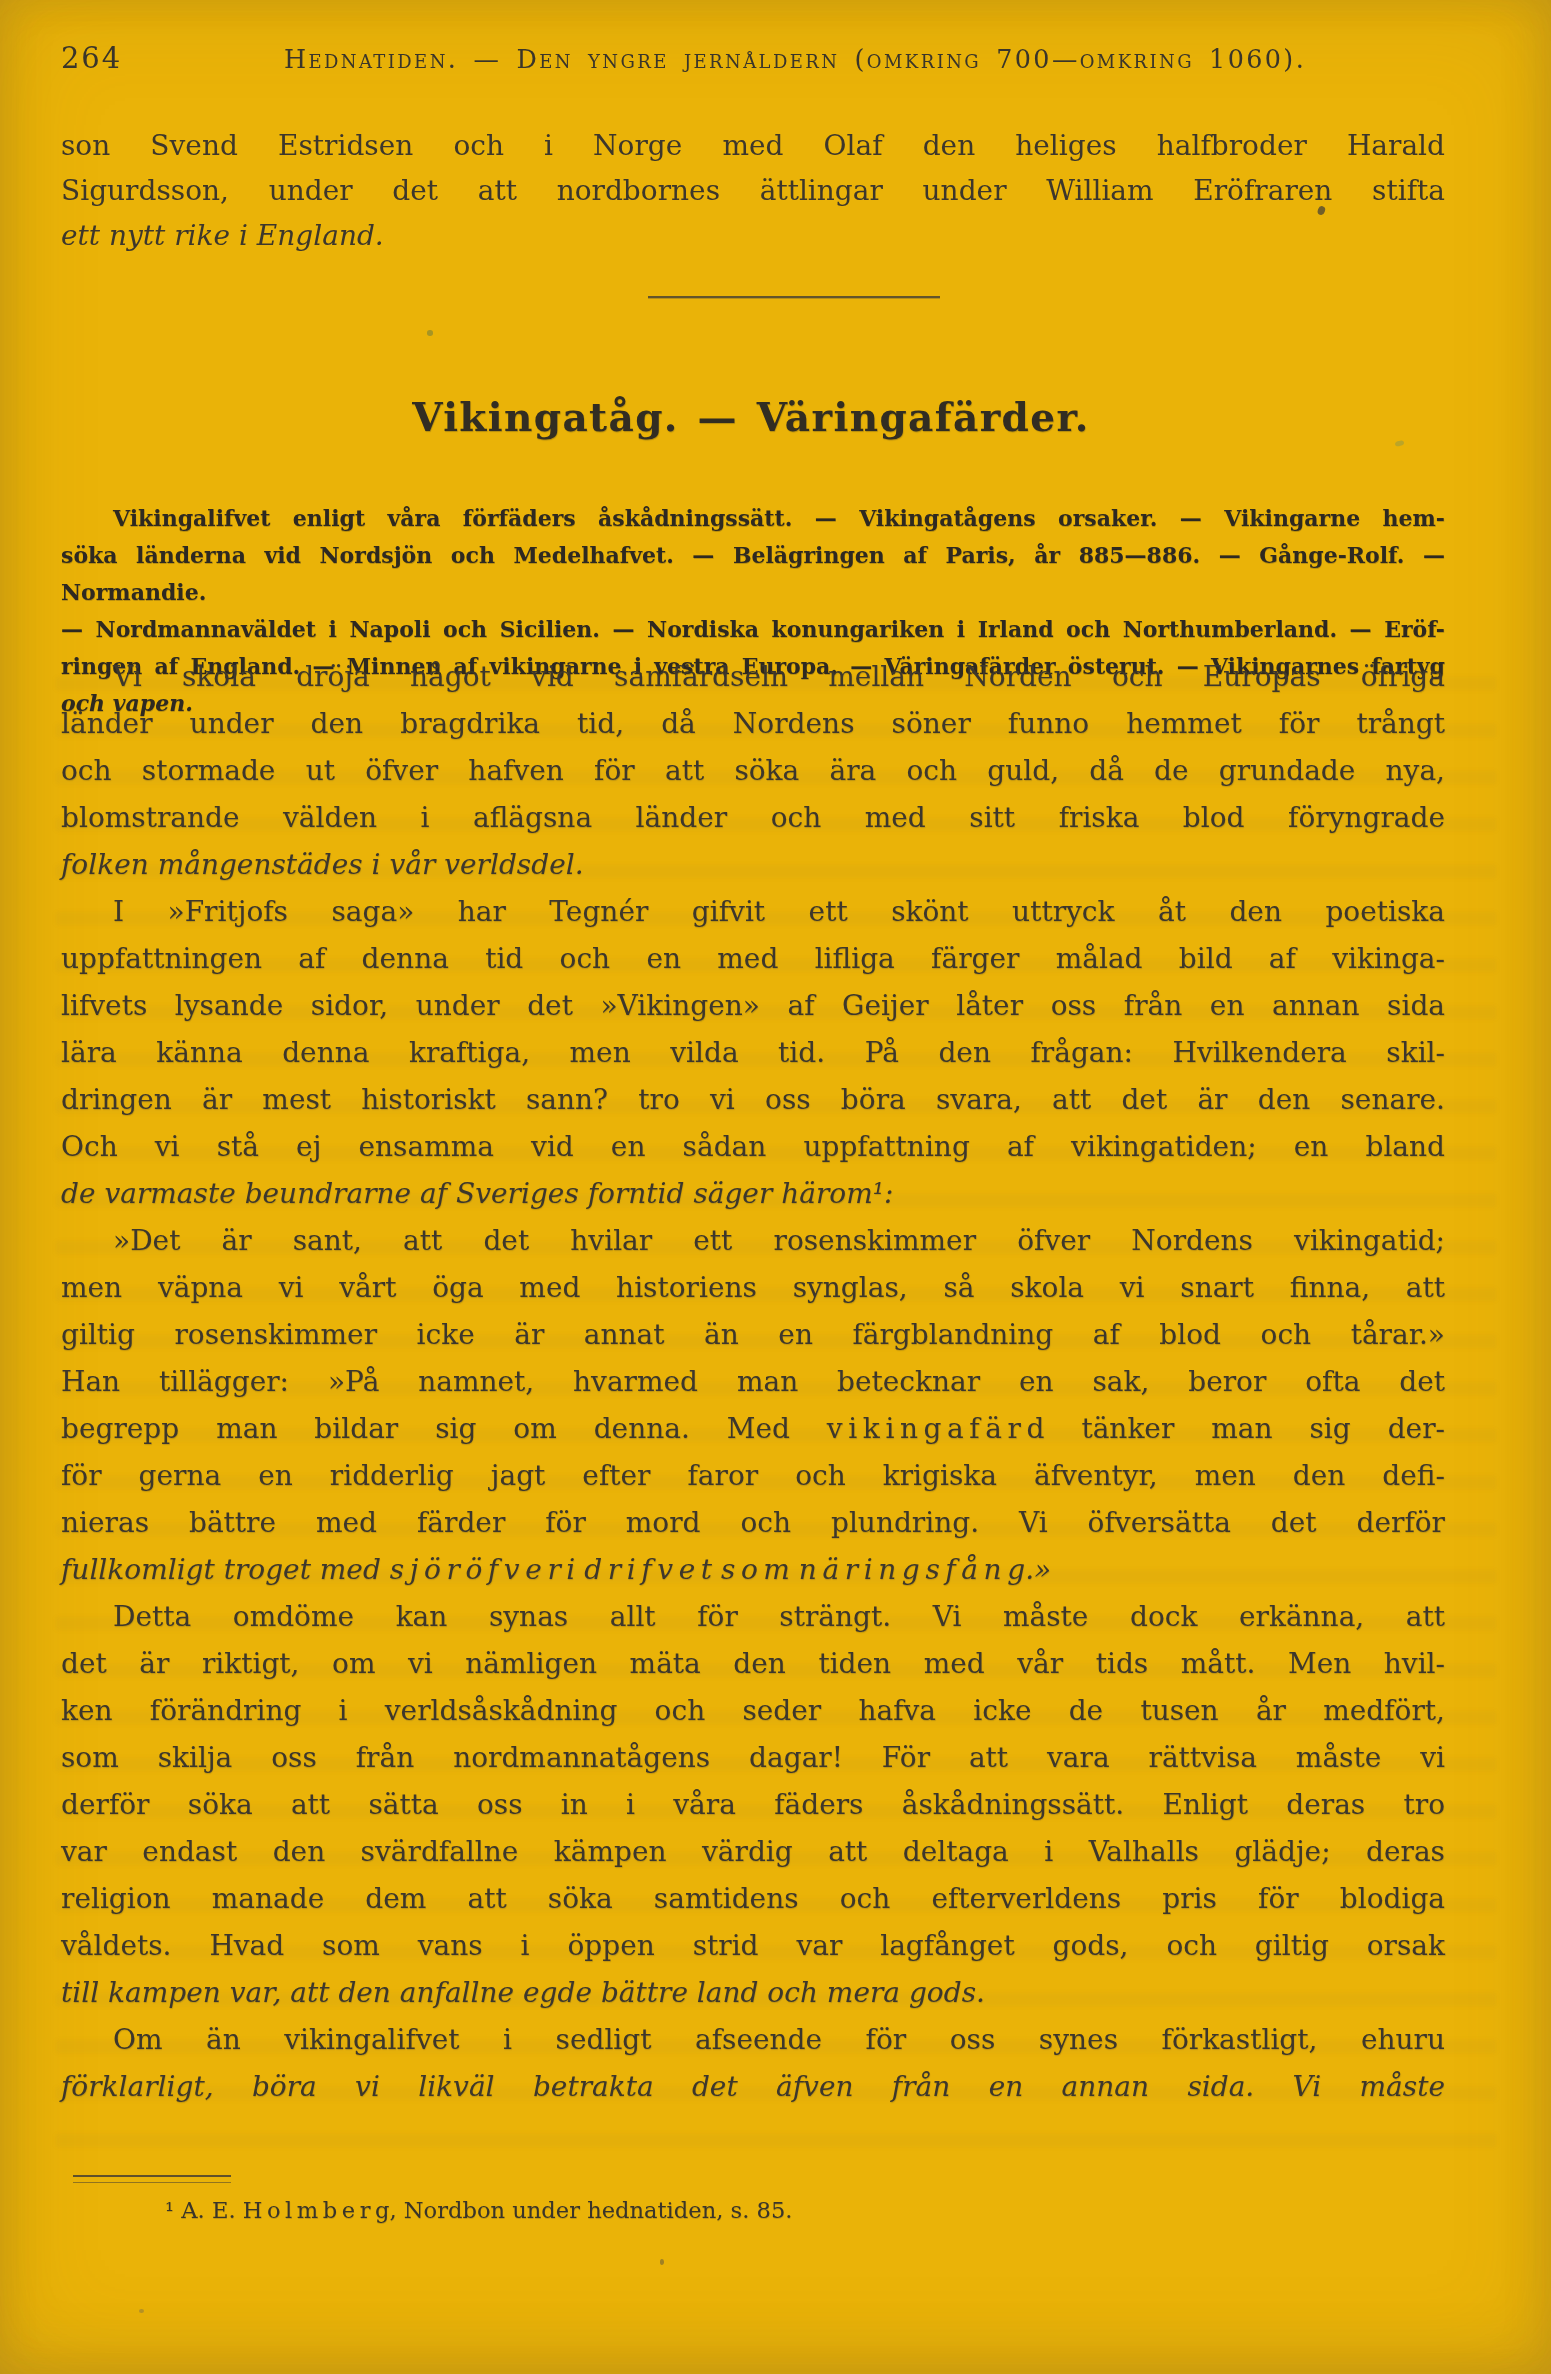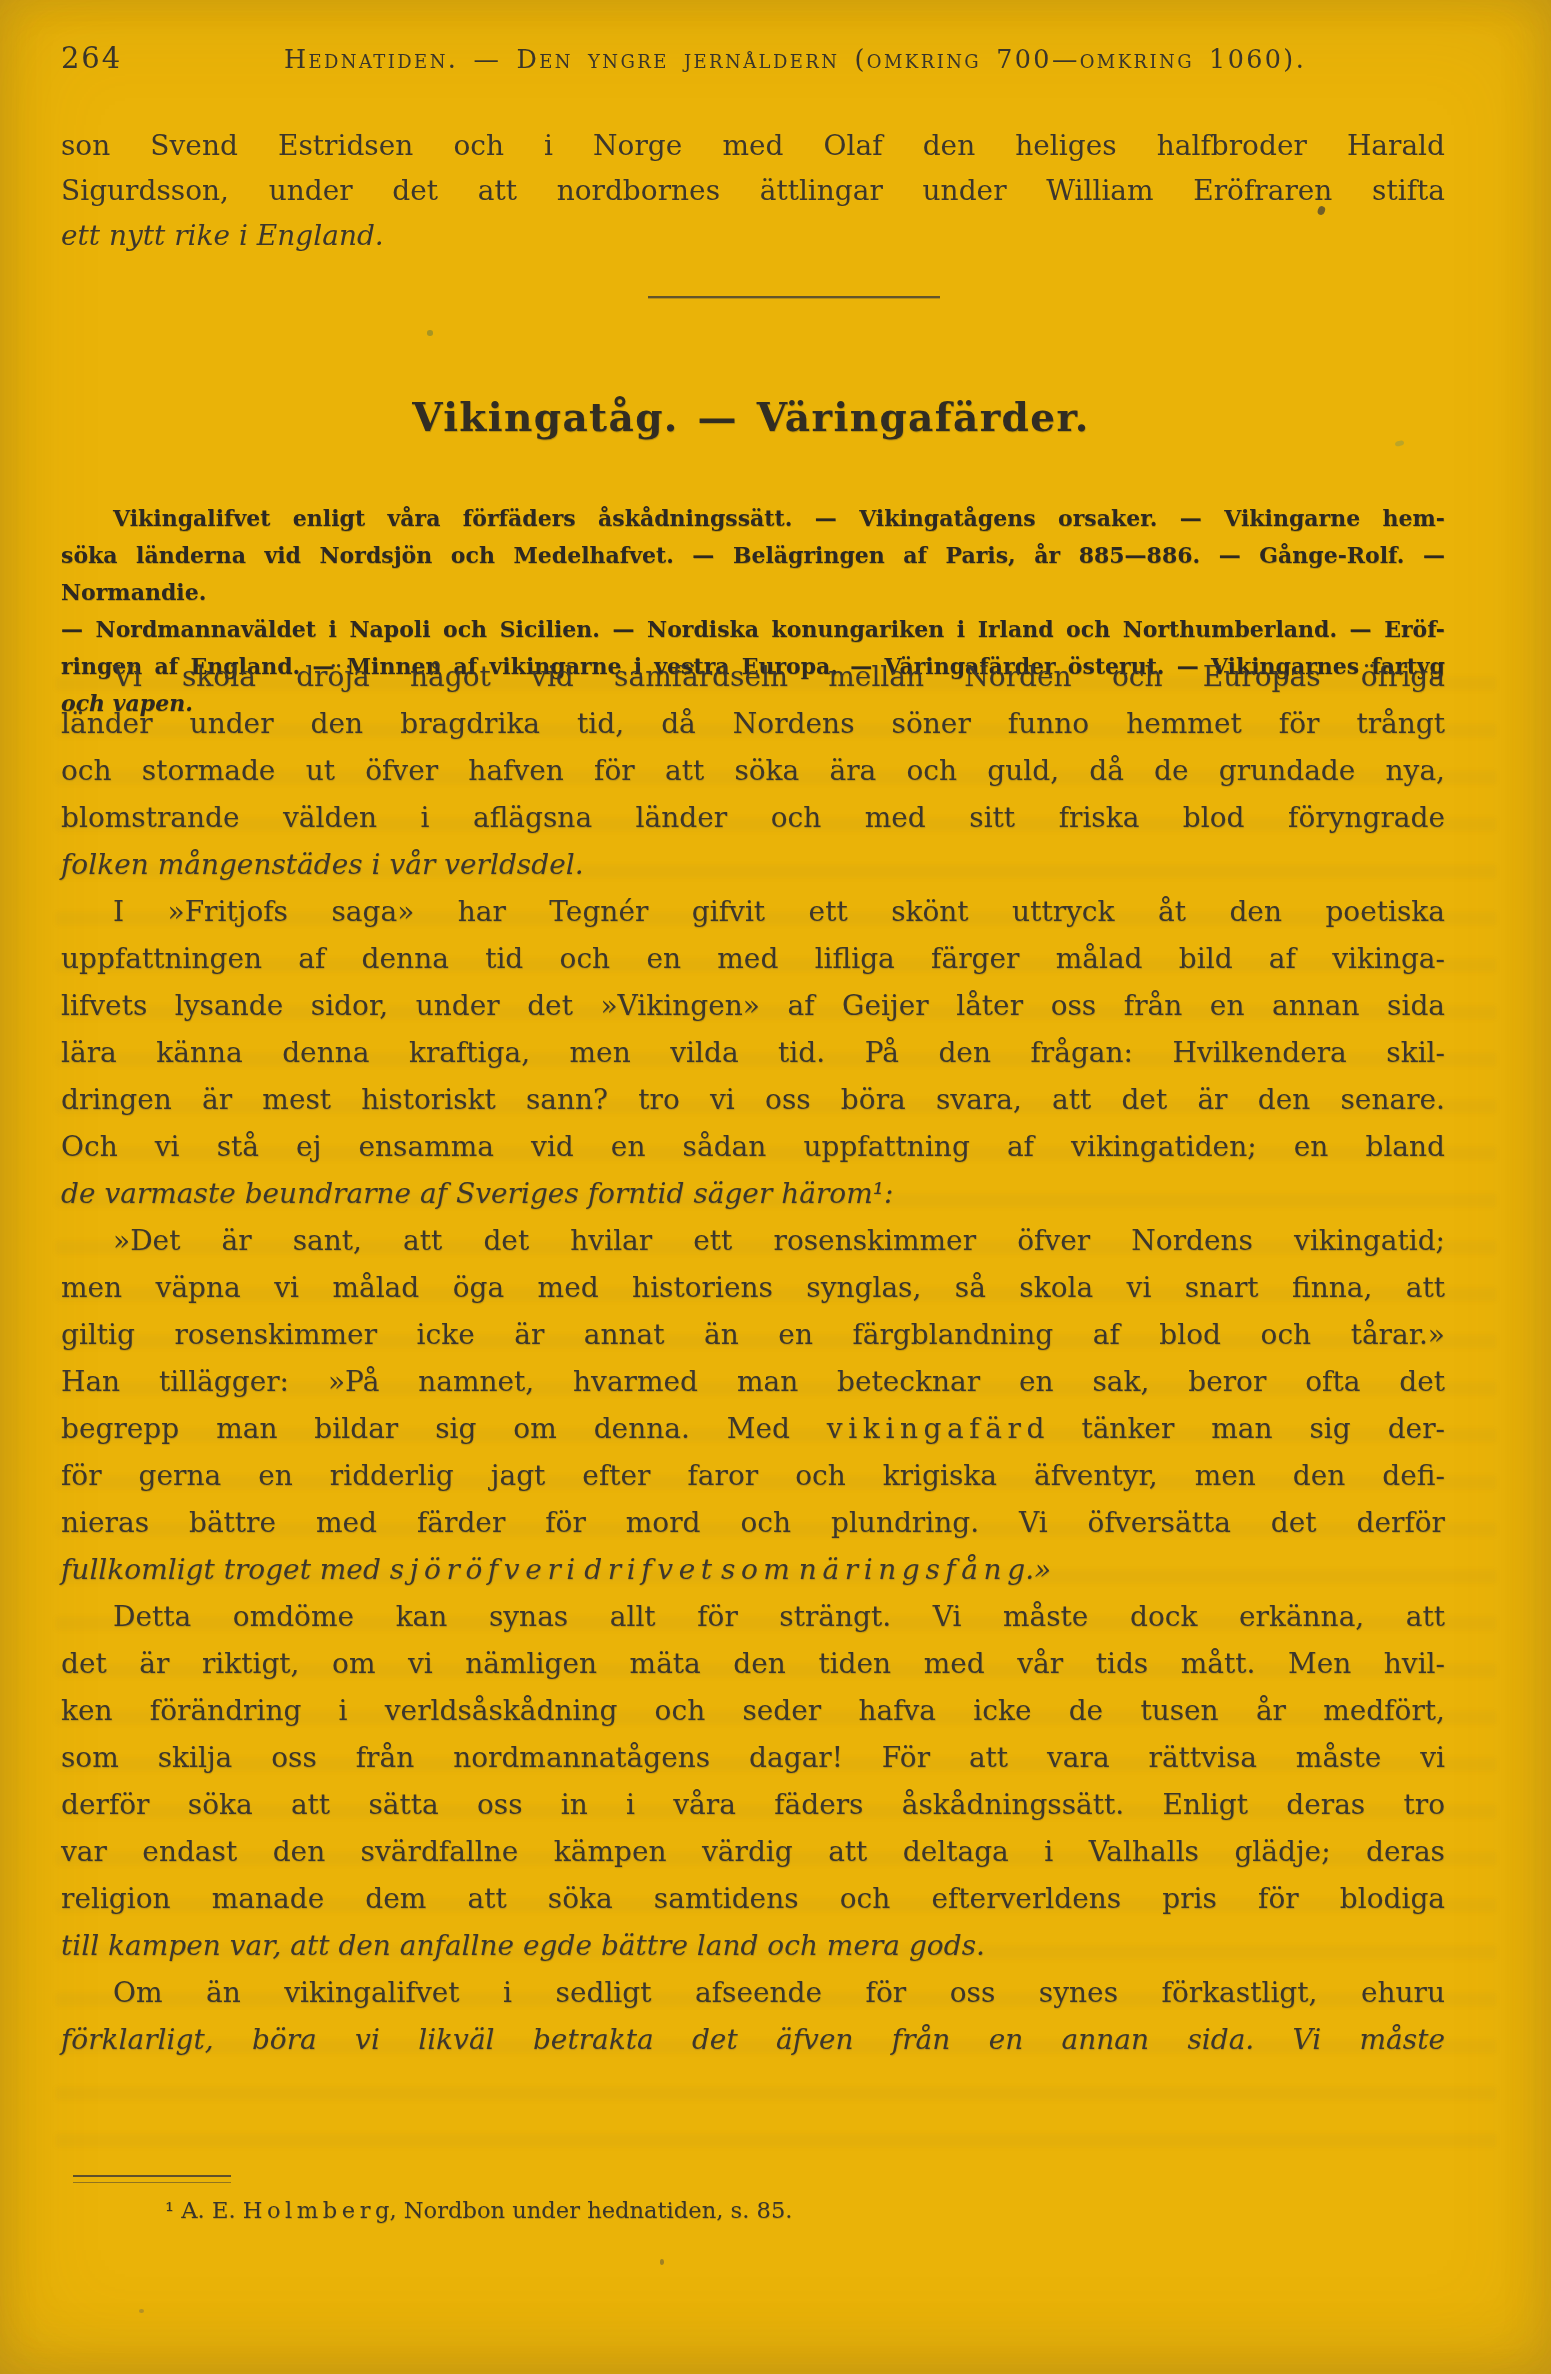--- a/index.html
+++ b/index.html
@@ -148,36 +148,37 @@
         <div class="line">I »Fritjofs saga» har Tegnér gifvit ett skönt uttryck åt den poetiska</div>
         <div class="line">uppfattningen af denna tid och en med lifliga färger målad bild af vikinga-</div>
         <div class="line">lifvets lysande sidor, under det »Vikingen» af Geijer låter oss från en annan sida</div>
         <div class="line">lära känna denna kraftiga, men vilda tid.  På den frågan: Hvilkendera skil-</div>
         <div class="line">dringen är mest historiskt sann? tro vi oss böra svara, att det är den senare.</div>
         <div class="line">Och vi stå ej ensamma vid en sådan uppfattning af vikingatiden; en bland</div>
         <div class="line">de varmaste beundrarne af Sveriges forntid säger härom¹:</div>
       </div>
     <div class="para indent-first">
         <div class="line">»Det är sant, att det hvilar ett rosenskimmer öfver Nordens vikingatid;</div>
-        <div class="line">men väpna vi målad öga med historiens synglas, så skola vi snart finna, att</div>
+        <div class="line">men väpna vi vårt öga med historiens synglas, så skola vi snart finna, att</div>
         <div class="line">giltig rosenskimmer icke är annat än en färgblandning af blod och tårar.»</div>
         <div class="line">Han tillägger:  »På namnet, hvarmed man betecknar en sak, beror ofta det</div>
         <div class="line">begrepp man bildar sig om denna.  Med v i k i n g a f ä r d tänker man sig der-</div>
         <div class="line">för gerna en ridderlig jagt efter faror och krigiska äfventyr, men den defi-</div>
         <div class="line">nieras bättre med färder för mord och plundring.  Vi öfversätta det derför</div>
         <div class="line">fullkomligt troget med s j ö r ö f v e r i d r i f v e t s o m n ä r i n g s f å n g.»</div>
       </div>
     <div class="para indent-first">
         <div class="line">Detta omdöme kan synas allt för strängt.  Vi måste dock erkänna, att</div>
         <div class="line">det är riktigt, om vi nämligen mäta den tiden med vår tids mått.  Men hvil-</div>
         <div class="line">ken förändring i verldsåskådning och seder hafva icke de tusen år medfört,</div>
         <div class="line">som skilja oss från nordmannatågens dagar!  För att vara rättvisa måste vi</div>
         <div class="line">derför söka att sätta oss in i våra fäders åskådningssätt.  Enligt deras tro</div>
         <div class="line">var endast den svärdfallne kämpen värdig att deltaga i Valhalls glädje; deras</div>
         <div class="line">religion manade dem att söka samtidens och efterverldens pris för blodiga</div>
+        <div class="line">våldets.  Hvad som vans i öppen strid var lagfånget gods, och giltig orsak</div>
         <div class="line">till kampen var, att den anfallne egde bättre land och mera gods.</div>
       </div>
     <div class="para indent-first open">
         <div class="line">Om än vikingalifvet i sedligt afseende för oss synes förkastligt, ehuru</div>
         <div class="line">förklarligt, böra vi likväl betrakta det äfven från en annan sida.  Vi måste</div>
       </div>
   </section>
 
   <div class="footnote-rule"></div>
   <div class="footnote">¹ A. E. H o l m b e r g, Nordbon under hednatiden, s. 85.</div>

